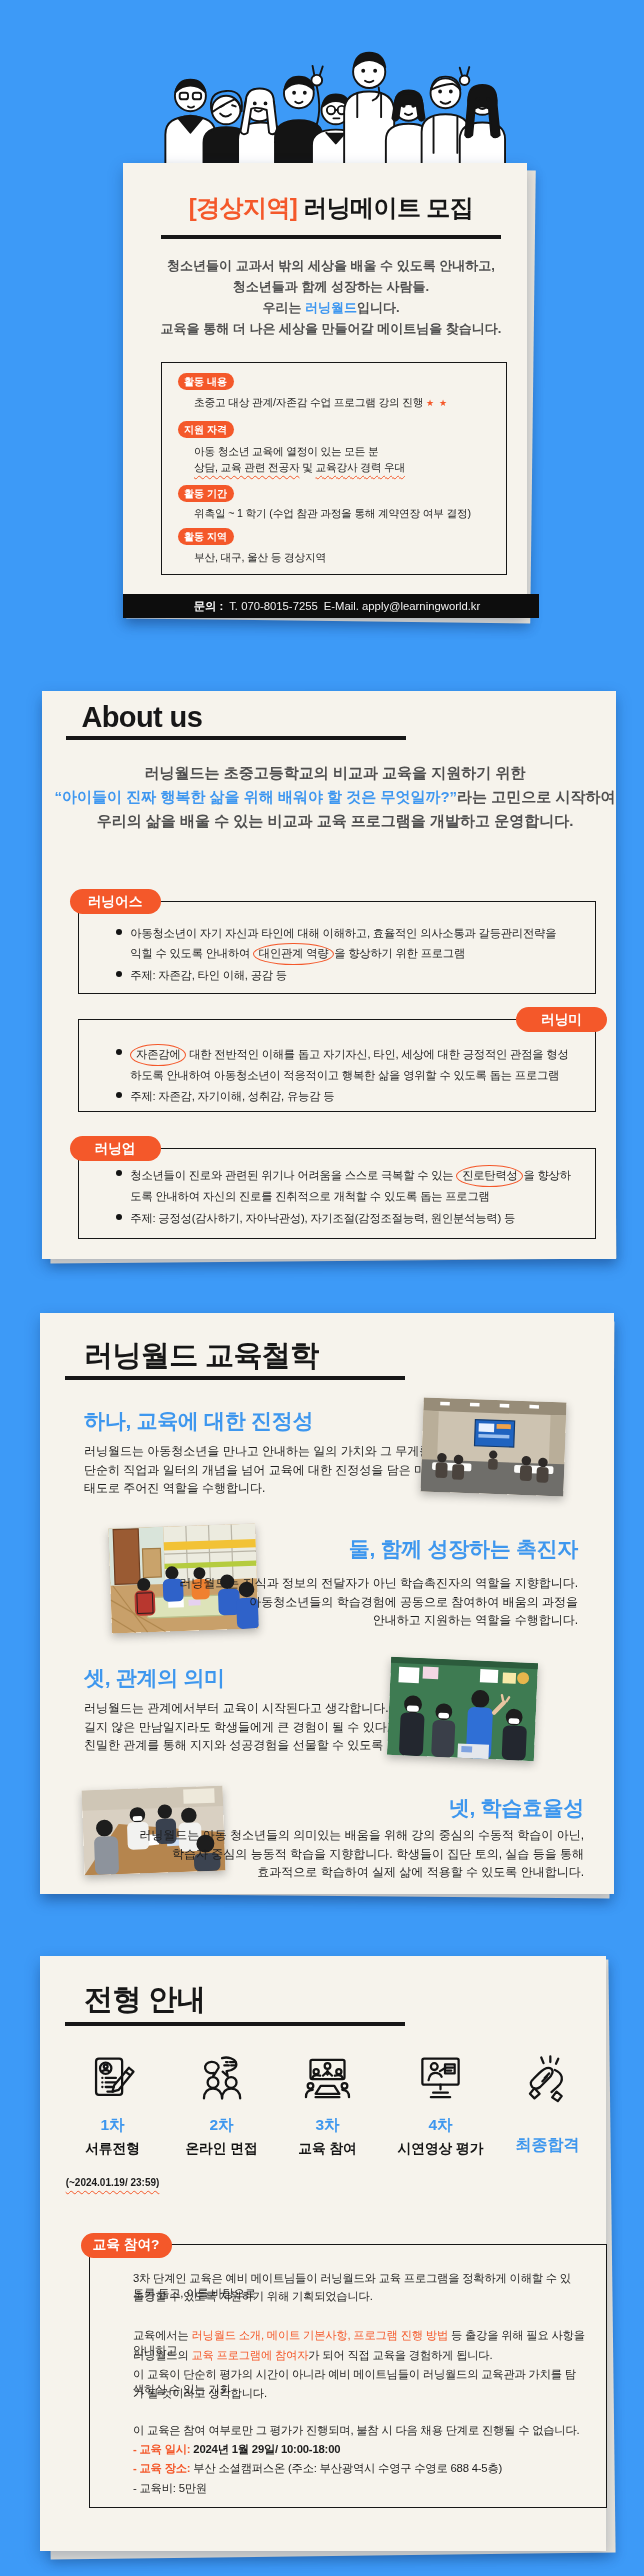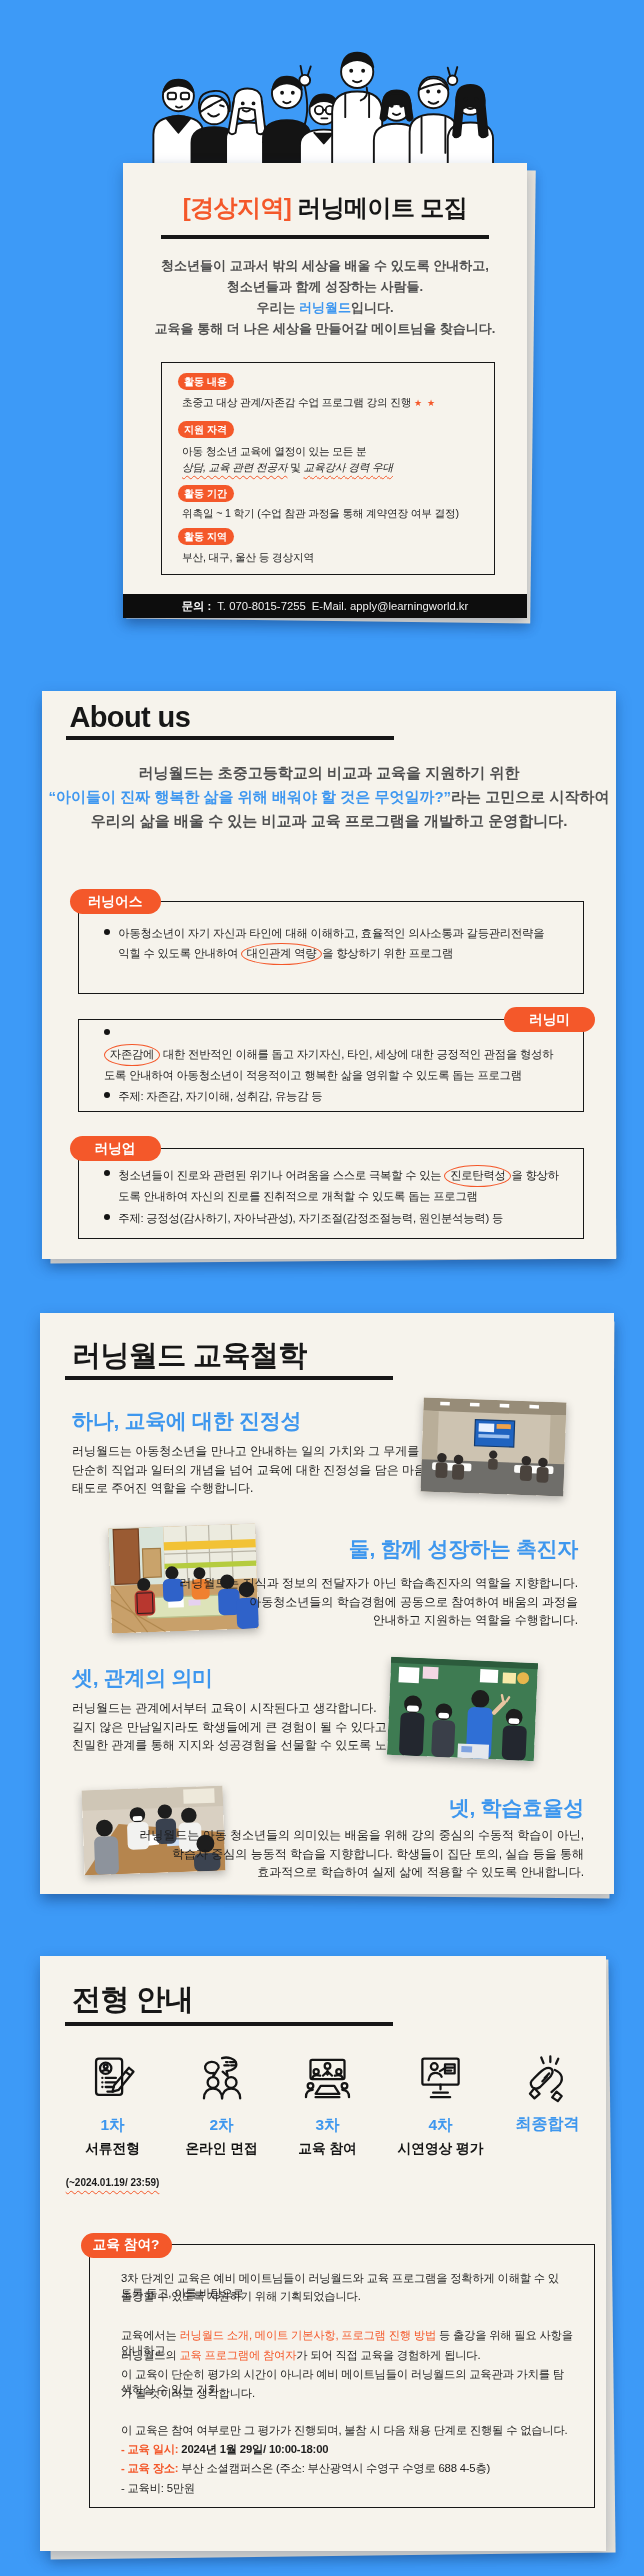--- a/index.html
+++ b/index.html
@@ -1,34 +1,34 @@
 <!DOCTYPE html>
 <html style="font-size:9.5px"><head>
 <meta charset="utf-8">
 <style>
   html,body{margin:0;padding:0;background:#2f86df;}
   .canvas{position:relative;width:644px;height:2576px;margin:0 auto;overflow:hidden;
           background:#3d9af7;font-family:"Liberation Sans","DejaVu Sans",sans-serif;}
   .paper{position:absolute;background:#f6f3ec;box-shadow:0 6px 14.3px rgba(10,40,90,.28);z-index:2;}
   .backsheet{position:absolute;background:#e9e5dc;box-shadow:0 4.8px 10.7px rgba(10,40,90,.25);z-index:1;}
-  .abs{position:absolute;}
+  .abs{position:absolute;padding-left:12px;}
   .center{left:0;right:0;text-align:center;}
   .hero-title{font-size:24px;font-weight:800;letter-spacing:-0.6px;color:#161616;}
   .hero-title .region{color:#f4582a;}
   .rule{background:#171717;height:4.2px;}
   .intro{font-size:13px;font-weight:700;color:#4f4f4f;line-height:21px;}
   .brand-blue{color:#3e97f0;}
   .infobox{border:1.5px solid #171717;}
   .badge{position:absolute;background:#f4582a;color:#fff;font-weight:800;
          display:flex;align-items:center;justify-content:center;border-radius:18px;}
   .badge.sm{width:56px;height:17.3px;font-size:10px;}
   .badge.lg{width:91px;height:25px;font-size:13.7px;z-index:3;}
   .hand{font-size:10.7px;color:#1d1d1d;letter-spacing:-0.2px;}
   .hand.big{font-size:11.3px;}
-  .wavy{text-decoration:underline wavy #f4582a 1.2px;text-underline-offset:4.2px;font-style:italic;}
+  .wavy{text-decoration:underline wavy #f4582a 1.2px;text-underline-offset:4.2px;}
   .circled{display:inline-block;border:1.5px solid #f4582a;border-radius:50%;padding:0 4.8px 1.2px 4.8px;}
   .stars{color:#f4582a;font-size:9px;letter-spacing:1.2px;}
   .bar{background:#0d0d0d;color:#f0f0f0;font-size:11.3px;display:flex;align-items:center;justify-content:center;gap:6px;}
   .bar b{font-weight:800;color:#fff;}
   .sec-title{font-size:29px;font-weight:800;letter-spacing:-0.6px;color:#171717;}
   .about-p{font-size:15px;font-weight:700;color:#4f4f4f;line-height:24px;text-align:center;}
   .quote{color:#3e97f0;font-weight:800;}
   .pbox{border:1.8px solid #171717;}
   .bullet{display:flex;gap:8.3px;align-items:flex-start;}
   .dot{width:6px;height:6px;border-radius:50%;background:#141414;flex:0 0 6px;margin-top:5.4px;}
@@ -181,25 +181,29 @@
       <div><span class="quote">“아이들이 진짜 행복한 삶을 위해 배워야 할 것은 무엇일까?”</span><span>라는 고민으로 시작하여</span></div>
       <div>우리의 삶을 배울 수 있는 비교과 교육 프로그램을 개발하고 운영합니다.</div>
     </div>
 
     <div class="abs pbox" style="left:36px;top:210px;width:504px;height:91px;">
       <div class="badge lg" style="left:-9.5px;top:-13px;">러닝어스</div>
       <div class="abs bullet" style="left:25px;top:21.5px;width:453px;">
         <span class="dot"></span>
         <span class="hand big bl"><span>아동청소년이 자기 자신과 타인에 대해 이해하고, 효율적인 의사소통과 갈등관리전략을 익힐 수 있도록 안내하여 </span><span class="circled">대인관계 역량</span><span>을 향상하기 위한 프로그램</span></span>
       </div>
+      <div class="abs bullet" style="left:25px;top:64px;width:453px;">
+        <span class="dot"></span>
+        <span class="hand big bl">주제: 자존감, 타인 이해, 공감 등</span>
+      </div>
     </div>
 
     <div class="abs pbox" style="left:36px;top:328px;width:504px;height:91px;">
       <div class="badge lg" style="right:-12px;top:-13px;">러닝미</div>
-      <div class="abs bullet" style="left:25px;top:4px;width:459px;flex-direction:column;">
+      <div class="abs bullet" style="left:25px;top:24px;width:459px;">
         <span class="dot"></span>
         <span class="hand big bl"><span></span><span class="circled">자존감에</span><span> 대한 전반적인 이해를 돕고 자기자신, 타인, 세상에 대한 긍정적인 관점을 형성하도록 안내하여 아동청소년이 적응적이고 행복한 삶을 영위할 수 있도록 돕는 프로그램</span></span>
       </div>
       <div class="abs bullet" style="left:25px;top:67px;width:459px;">
         <span class="dot"></span>
         <span class="hand big bl">주제: 자존감, 자기이해, 성취감, 유능감 등</span>
       </div>
     </div>
 
     <div class="abs pbox" style="left:36px;top:457px;width:504px;height:89px;">
@@ -476,21 +480,21 @@
       <div class="ic">
         <svg viewBox="0 0 90 90" width="51" height="51" fill="none" stroke="#141414" stroke-width="4" stroke-linecap="round" stroke-linejoin="round">
           <path d="M34,8 l4,10 M50,6 l0,10 M64,10 l-4,9"></path>
           <path d="M30,36 q14,-14 22,-8 q6,6 -6,18 l-14,14 q-8,6 -14,0 q-6,-8 2,-14 z"></path>
           <path d="M58,30 q10,4 12,12 q2,10 -8,18 l-10,9"></path>
           <path d="M22,62 l-8,10 8,8 9,-8 z"></path>
             <path d="M62,68 l8,9 -8,8 -9,-8 z" transform="rotate(-8 62 76)"></path>
           <path d="M40,44 l8,-8 M36,50 l8,-8"></path>
         </svg>
       </div>
-      <div class="final" style="margin-top:9px;font-family:Liberation Mono, monospace;">최종합격</div>
+      <div class="final" style="margin-top:30px;font-family:Liberation Mono, monospace;">최종합격</div>
     </div>
 
     <div class="abs pbox" style="left:38px;top:288px;width:504px;height:262px;margin-left:11px;">
       <div class="badge lg" style="left:-9.5px;top:-12.5px;">교육 참여?</div>
       <div class="abs hand big" style="left:31px;top:26px;width:447px;">3차 단계인 교육은 예비 메이트님들이 러닝월드와 교육 프로그램을 정확하게 이해할 수 있도록 돕고, 이를 바탕으로</div>
       <div class="abs hand big" style="left:31px;top:44px;width:447px;">출강할 수 있도록 지원하기 위해 기획되었습니다.</div>
       <div class="abs hand big" style="left:31px;top:83px;width:453px;">
         <span>교육에서는 </span><span class="hl-orange">러닝월드 소개, 메이트 기본사항, 프로그램 진행 방법</span><span> 등 출강을 위해 필요 사항을 안내하고</span>
       </div>
       <div class="abs hand big" style="left:31px;top:103px;width:453px;">

